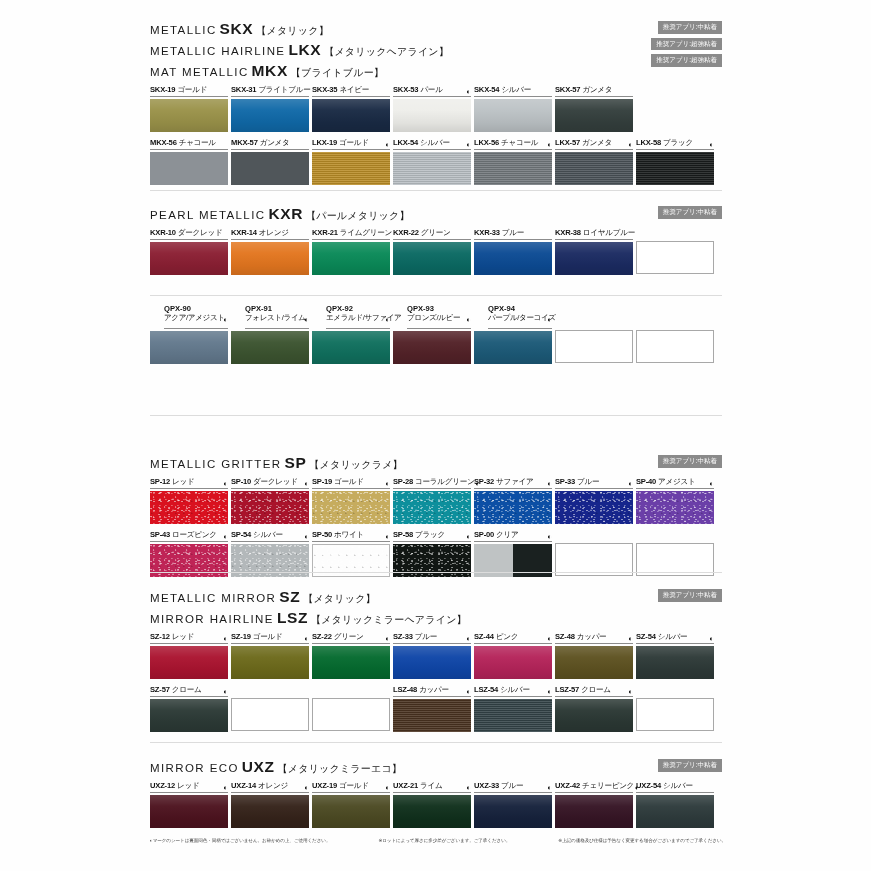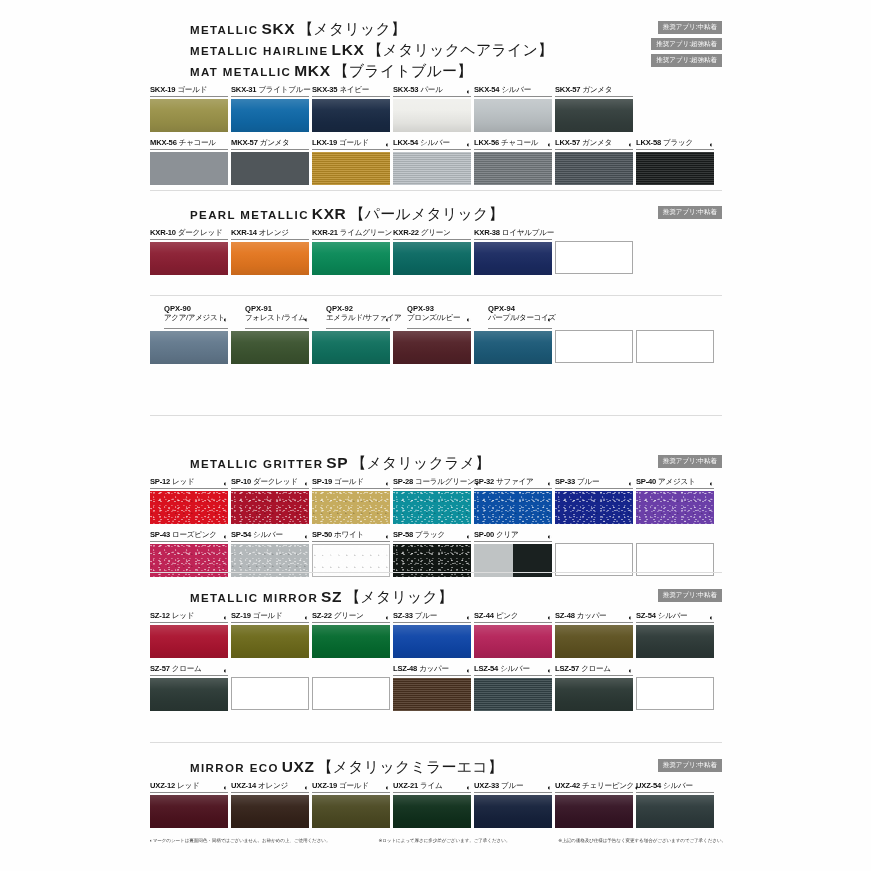--- a/index.html
+++ b/index.html
@@ -32,33 +32,32 @@
     position: relative;
     padding-top: 11px;
   }
   .title-line {
     display: block;
     white-space: nowrap;
     line-height: 1.0;
     margin-bottom: 5px;
   }
   .t-en {
-    font-weight: bold;
+    font-weight: normal;
     font-size: 11.5px;
     letter-spacing: 1.4px;
-    margin-left: 40px;
   }
   .t-code {
     font-weight: bold;
     font-size: 15.5px;
     letter-spacing: 0.6px;
     margin-left: 3px;
   }
   .t-jp {
-    font-size: 15px;
+    font-size: 10px;
     letter-spacing: 0.2px;
     margin-left: 3px;
   }
 
   
   .badges {
     position: absolute;
     right: 0px;
     top: 11px;
     display: flex;
@@ -311,20 +310,26 @@
             <div class="chip mirror" style="background-color: rgb(10, 138, 88);"></div>
           </div>
           <div class="cell">
             <div class="cell-label">
               <span><span class="lab-code">KXR-22</span><span class="lab-name">グリーン</span></span>
             </div>
             <div class="chip mirror" style="background-color: rgb(11, 106, 99);"></div>
           </div>
           <div class="cell">
             <div class="cell-label">
+              <span><span class="lab-code">KXR-33</span><span class="lab-name">ブルー</span></span>
+            </div>
+            <div class="chip mirror" style="background-color: rgb(12, 75, 148);"></div>
+          </div>
+          <div class="cell">
+            <div class="cell-label">
               <span><span class="lab-code">KXR-38</span><span class="lab-name">ロイヤルブルー</span></span>
             </div>
             <div class="chip mirror" style="background-color: rgb(27, 43, 98);"></div>
           </div>
           <div class="cell">
             <div class="cell-label blank"></div>
             <div class="chip empty"></div>
           </div>
         </div>
       </div>
@@ -483,20 +488,21 @@
           </div>
           <div class="cell">
             <div class="cell-label blank"></div>
             <div class="chip empty"></div>
           </div>
         </div>
       </div>
       <div class="section divided" style="position: absolute; left: 0px; top: 578px; width: 572px; border-top: none;">
         <div class="sec-head">
           <div class="title-line"><span class="t-en">METALLIC MIRROR</span><span class="t-code">SZ</span><span class="t-jp">【メタリック】</span></div>
+          <div class="title-line"><span class="t-en">MIRROR HAIRLINE</span><span class="t-code">LSZ</span><span class="t-jp">【メタリックミラーヘアライン】</span></div>
           <div class="badges">
             <div class="badge">推奨アプリ:中粘着</div>
           </div>
         </div>
         <div class="row">
           <div class="cell">
             <div class="cell-label">
               <span><span class="lab-code">SZ-12</span><span class="lab-name">レッド</span></span>
               <span class="halfmark">◐</span>
             </div>

